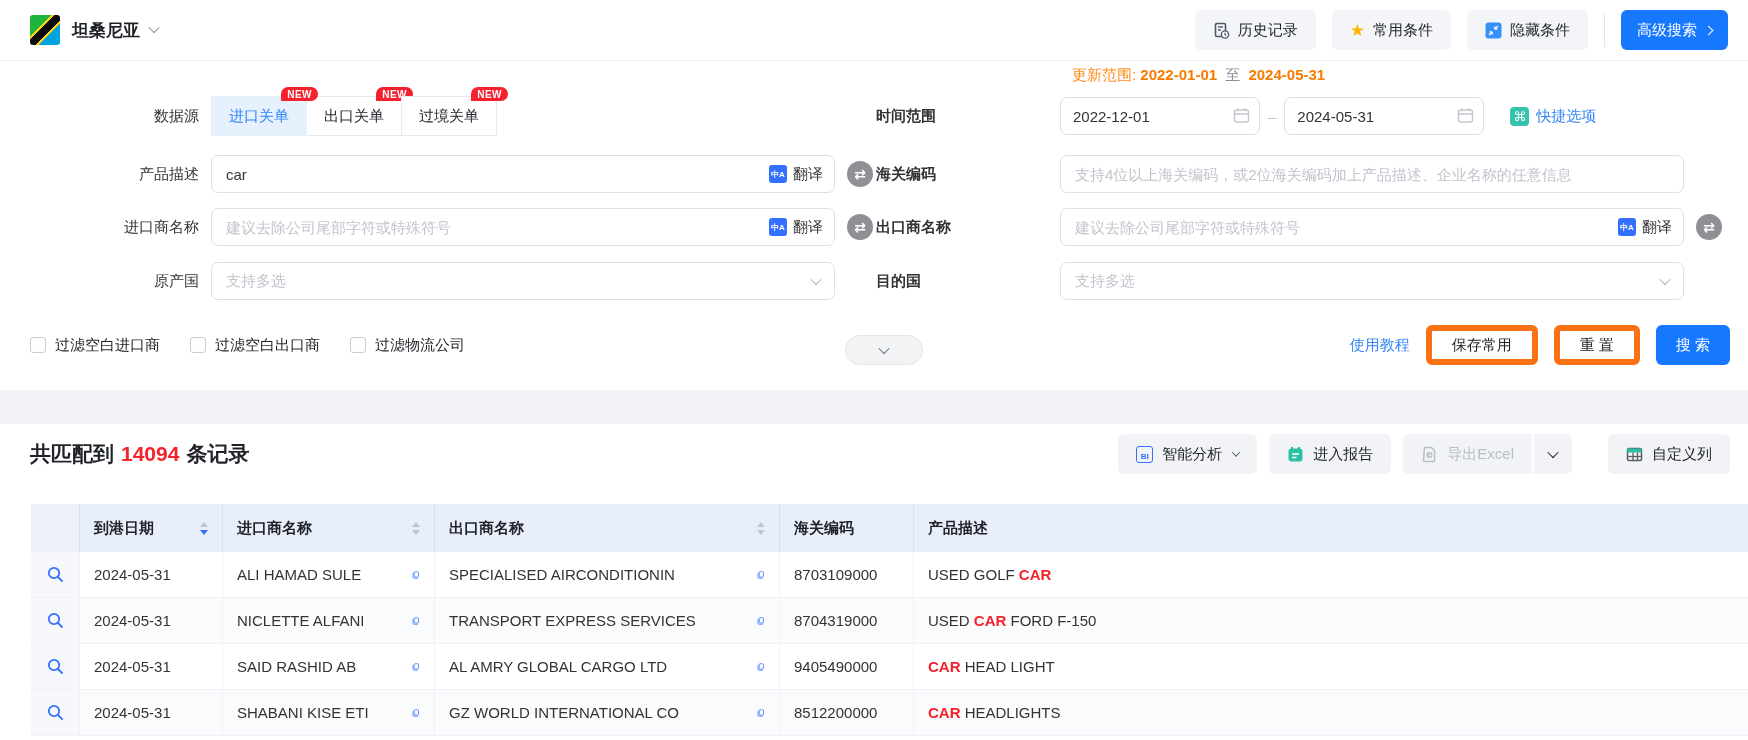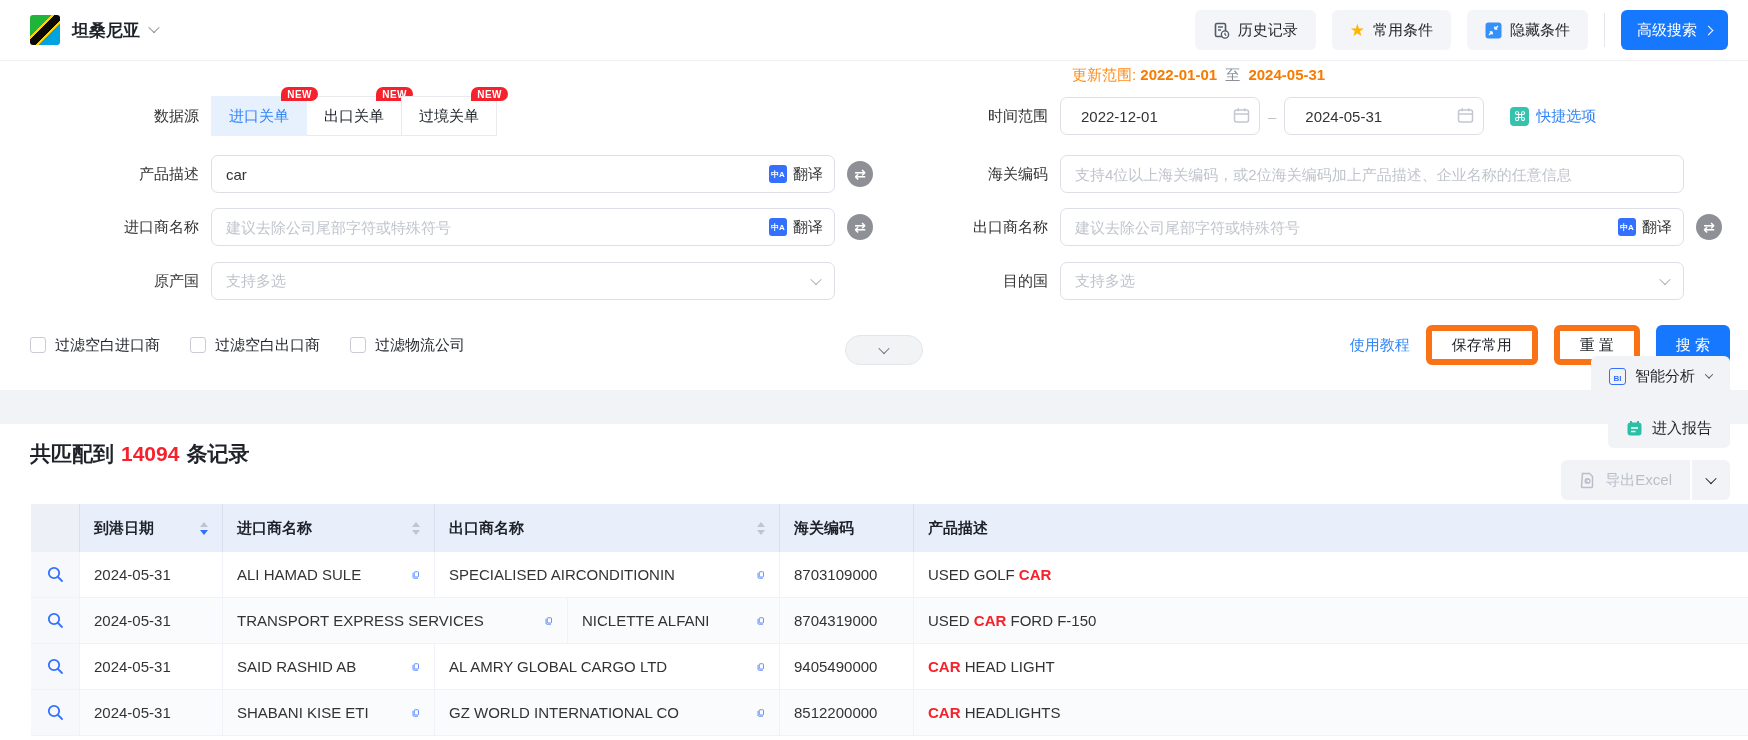--- a/index.html
+++ b/index.html
@@ -25,37 +25,37 @@
   .vdiv { width:1px; height:34px; background:#e5e6eb; }
   .adv-btn { height:40px; padding:0 16px; background:#1677ff; color:#fff; border-radius:6px;
              display:flex; align-items:center; gap:8px; font-size:15px; cursor:pointer; }
   .adv-btn .cv { width:7px; height:7px; }
 
   
   .filters { position:absolute; top:61px; left:0; right:0; height:329px; background:#fff; }
   .f-row { position:absolute; left:0; right:0; display:flex; align-items:center; }
   .f-label { width:200px; flex:none; text-align:right; padding-right:12px; color:#333;margin-left:11px; }
   .r-group { position:absolute; left:876px; top:0; bottom:0; display:flex; align-items:center; }
-  .r-label { width:184px; flex:none; text-align:right; padding-right:12px; color:#333; }
+  .r-label { width:184px; flex:none; text-align:left; padding-right:12px; color:#333;font-weight:bold; }
 
   .update-range { position:absolute; top:5px; left:1072px; font-size:15px; }
   .ur-label { color:#ff8d1a; }
   .ur-date { color:#f77b00; font-weight:bold; }
   .ur-word { color:#8a8f99; margin:0 4px; }
 
   .tabs { display:flex; }
   .tab { position:relative; height:40px; min-width:96px; padding:0 16px; display:flex; align-items:center;
          justify-content:center; background:#fff; border:1px solid #e9eaee; margin-left:-1px; cursor:pointer; }
   .tab:first-child { margin-left:0; }
   .tab.active { background:#e7f1fe; color:#3385f7; border-color:#e7f1fe; z-index:2; }
   .new-badge { position:absolute; top:-10px; right:-12px; background:#f5222d; color:#fff; font-size:10px;
                font-weight:bold; padding:2px 6px 1px; border-radius:8px 8px 8px 0; letter-spacing:.5px; }
 
   .date-input-wrap { position:relative; }
-  .date-input { width:200px; height:38px; border:1px solid #dcdfe6; border-radius:7px; padding:0 34px 0 20px;
+  .date-input { width:200px; height:38px; border:1px solid #dcdfe6; border-radius:7px; padding:0 34px 0 12px;
                 font-size:15px; color:#333; font-family:inherit; outline:none; }
   .cal-ic { position:absolute; right:10px; top:10px; }
   .dash { color:#c0c4cc; margin:0 8px; }
   .shortcut { display:flex; align-items:center; gap:7px; margin-left:26px; cursor:pointer; }
   .cmd-ic { width:19px; height:19px; background:#35c3ae; border-radius:4px; color:#fff; font-size:13px;
             display:flex; align-items:center; justify-content:center; }
   .shortcut-txt { color:#3385f7; }
 
   .input-wrap { position:relative; width:624px; flex:none; }
   .f-input { width:100%; height:38px; border:1px solid #dcdfe6; border-radius:7px; padding:0 14px;
@@ -86,21 +86,21 @@
   .primary-btn { height:40px; padding:0 20px; background:#1677ff; border-radius:6px; color:#fff;
                  display:flex; align-items:center; font-size:15px; cursor:pointer; }
 
   .gap-band { position:absolute; top:390px; left:0; right:0; height:34px; background:#f2f3f7; }
 
   
   .results { position:absolute; top:424px; left:0; right:0; bottom:0; background:#fff; }
   .res-head { position:absolute; top:10px; left:30px; right:18px; height:40px; display:flex; align-items:center; }
   .summary { font-size:21px; font-weight:bold; display:flex; align-items:center; gap:7px; }
   .count { color:#f5222d; }
-  .toolbar { margin-left:auto; display:flex; align-items:flex-end; gap:12px;flex-direction:column; }
+  .toolbar { margin-left:auto; display:flex; align-items:center; gap:12px; }
   .rbtn { height:40px; padding:0 18px; background:#f2f3f7; border-radius:6px; display:flex; align-items:center;
           gap:9px; font-size:15px; color:#1f2329; cursor:pointer; }
   .rbtn .cv { width:6px; height:6px; color:#4e5969; margin-left:2px; }
   .bi-ic { width:17px; height:17px; border:1.5px solid #3370ff; border-radius:3px; color:#3370ff; font-size:8px;
            font-weight:bold; display:flex; align-items:flex-end; justify-content:center; padding-bottom:1px; }
   .split { display:flex; gap:2px; }
   .split .main { border-radius:6px 0 0 6px; color:#b9bec9; cursor:default; }
   .split .chev-seg { width:38px; height:40px; background:#f2f3f7; border-radius:0 6px 6px 0; display:flex;
                      align-items:center; justify-content:center; cursor:pointer; }
   .custom-col { margin-left:24px; }
@@ -427,29 +427,29 @@
         <div class="tr-row alt">
           <div class="td c0">
             <svg width="19" height="19" viewBox="0 0 19 19">
               <circle cx="8" cy="8" r="5.2" fill="none" stroke="#3370ff" stroke-width="1.8"></circle>
               <line x1="12" y1="12" x2="16" y2="16" stroke="#3370ff" stroke-width="1.8" stroke-linecap="round"></line>
             </svg>
           </div>
           <div class="td c1">
             <span class="cell-txt">2024-05-31</span>
           </div>
+          <div class="td c2">
+            <span class="cell-txt">NICLETTE ALFANI</span>
+            <svg class="copy-ic" width="16" height="16" viewBox="0 0 16 16">
+              <rect x="4.5" y="1.5" width="8.5" height="10.5" rx="1.5" fill="none" stroke="#3370ff" stroke-width="1.5"></rect>
+              <path d="M11 14.5H4.2A2.2 2.2 0 0 1 2 12.3V4.5" fill="none" stroke="#3370ff" stroke-width="1.5" stroke-linecap="round"></path>
+            </svg>
+          </div>
           <div class="td c3">
             <span class="cell-txt">TRANSPORT EXPRESS SERVICES</span>
-            <svg class="copy-ic" width="16" height="16" viewBox="0 0 16 16">
-              <rect x="4.5" y="1.5" width="8.5" height="10.5" rx="1.5" fill="none" stroke="#3370ff" stroke-width="1.5"></rect>
-              <path d="M11 14.5H4.2A2.2 2.2 0 0 1 2 12.3V4.5" fill="none" stroke="#3370ff" stroke-width="1.5" stroke-linecap="round"></path>
-            </svg>
-          </div>
-          <div class="td c2">
-            <span class="cell-txt">NICLETTE ALFANI</span>
             <svg class="copy-ic" width="16" height="16" viewBox="0 0 16 16">
               <rect x="4.5" y="1.5" width="8.5" height="10.5" rx="1.5" fill="none" stroke="#3370ff" stroke-width="1.5"></rect>
               <path d="M11 14.5H4.2A2.2 2.2 0 0 1 2 12.3V4.5" fill="none" stroke="#3370ff" stroke-width="1.5" stroke-linecap="round"></path>
             </svg>
           </div>
           <div class="td c4">
             <span class="cell-txt">8704319000</span>
           </div>
           <div class="td c5">
             <span class="cell-txt"><span>USED </span><span class="hl">CAR</span><span> FORD F-150</span></span>

